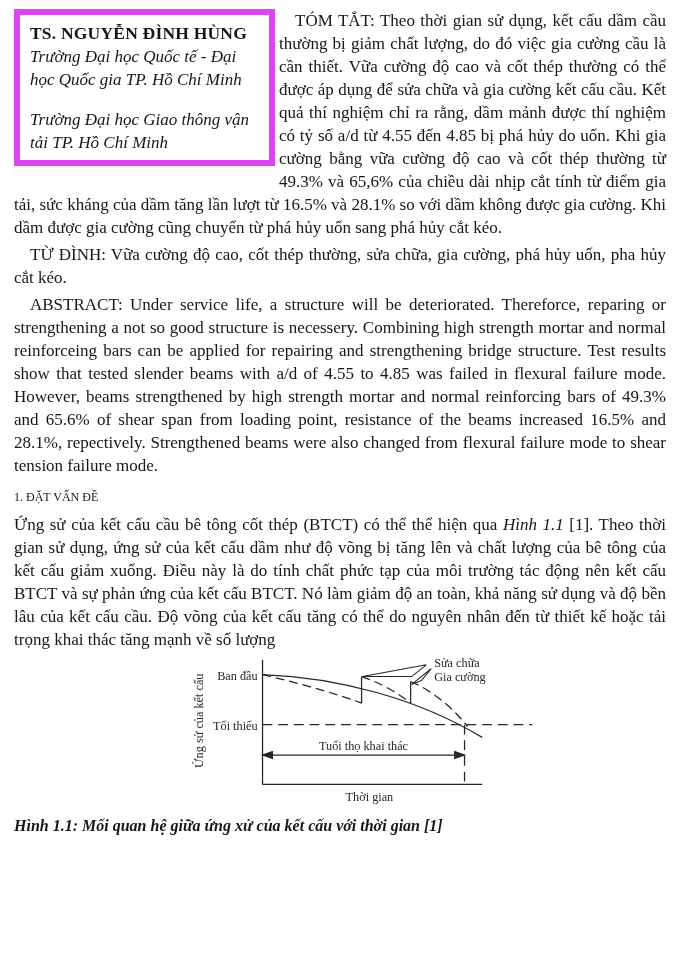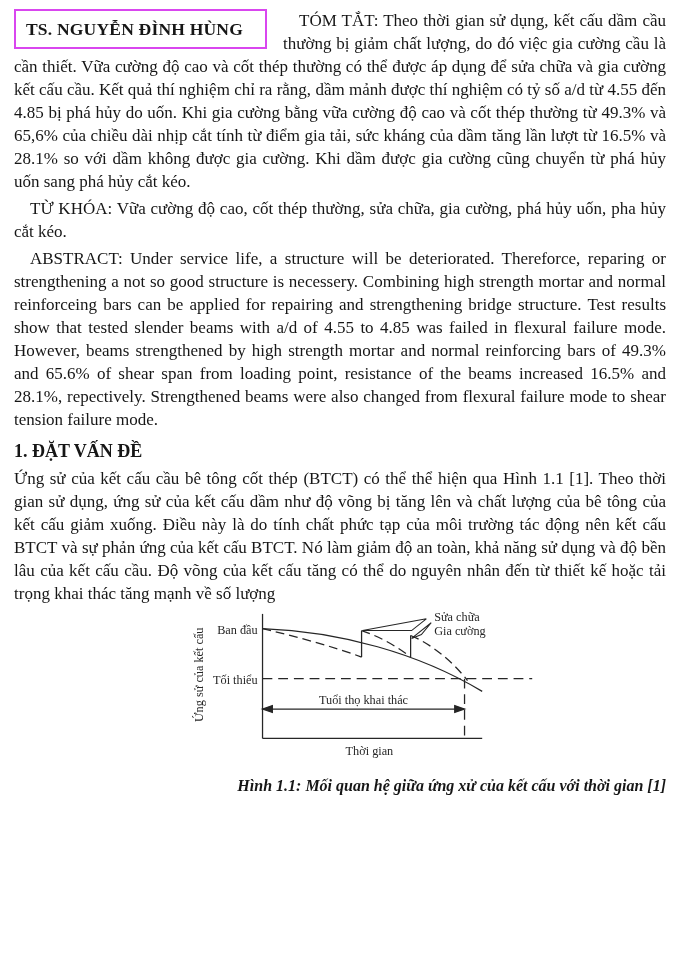--- a/index.html
+++ b/index.html
@@ -6,56 +6,58 @@
   body {
     width:680px; height:959px; overflow:hidden;
     font-family:"Liberation Serif", serif;
     font-size:17px; line-height:23px; color:#161616;
   }
   .page { padding:9px 14px 0 14px; }
 
   
   .author-box {
     float:left; width:229px;
-    border:2px solid #d946ef;
+    border:6px solid #d946ef;
     padding:7px 10px 6px 10px;
-    margin:0 16px 5px 0;
+    margin:0 4px 5px 0;
     line-height:23px;
   }
   .author-name { font-weight:bold; font-size:17.5px; letter-spacing:.2px; }
   .author-affil { font-style:italic; }
   .affil-gap { margin-bottom:17px; }
 
   p.para { margin:0 0 4px 0; text-align:justify; }
   p.indent { text-indent:16px; }
   .lead { font-weight:normal; }
 
-  h2.section { font-size:18px; font-weight:bold; margin:9px 0 4px 0; }
-  .fig-ref { }
+  h2.section { font-size:12px; font-weight:normal; margin:9px 0 4px 0; }
+  .fig-ref { font-style:italic; }
 
   .figure-block { clear:both; text-align:center; margin-top:1px; }
   .figure-block svg { display:block; margin:0 auto; }
   .fig-caption {
     font-weight:bold; font-style:italic; font-size:16px;
-    margin-top:13px; text-align:right;
+    margin-top:7px; text-align:left;
   }
   svg text { font-family:"Liberation Serif", serif; }
 </style>
 </head>
 <body>
 
 <div class="page">
 
   <div class="author-box">
     <div class="author-name">TS. NGUYỄN ĐÌNH HÙNG</div>
+    <div class="author-affil affil-gap">Trường Đại học Quốc tế - Đại học Quốc gia TP. Hồ Chí Minh</div>
+    <div class="author-affil">Trường Đại học Giao thông vận tải TP. Hồ Chí Minh</div>
   </div>
 
   <p class="para indent"><span class="lead">TÓM TẮT:</span><span> Theo thời gian sử dụng, kết cấu dầm cầu thường bị giảm chất lượng, do đó việc gia cường cầu là cần thiết. Vữa cường độ cao và cốt thép thường có thể được áp dụng để sửa chữa và gia cường kết cấu cầu. Kết quả thí nghiệm chỉ ra rằng, dầm mảnh được thí nghiệm có tỷ số a/d từ 4.55 đến 4.85 bị phá hủy do uốn. Khi gia cường bằng vữa cường độ cao và cốt thép thường từ 49.3% và 65,6% của chiều dài nhịp cắt tính từ điểm gia tải, sức kháng của dầm tăng lần lượt từ 16.5% và 28.1% so với dầm không được gia cường. Khi dầm được gia cường cũng chuyển từ phá hủy uốn sang phá hủy cắt kéo.</span></p>
 
-  <p class="para indent"><span class="lead">TỪ KHÓA:</span><span> Vữa cường độ cao, cốt thép thường, sửa chữa, gia cường, phá hủy uốn, pha hủy cắt kéo.</span></p>
+  <p class="para indent"><span class="lead">TỪ ĐÌNH:</span><span> Vữa cường độ cao, cốt thép thường, sửa chữa, gia cường, phá hủy uốn, pha hủy cắt kéo.</span></p>
 
   <p class="para indent"><span class="lead">ABSTRACT:</span><span> Under service life, a structure will be deteriorated. Thereforce, reparing or strengthening a not so good structure is necessery. Combining high strength mortar and normal reinforceing bars can be applied for repairing and strengthening bridge structure. Test results show that tested slender beams with a/d of 4.55 to 4.85 was failed in flexural failure mode. However, beams strengthened by high strength mortar and normal reinforcing bars of 49.3% and 65.6% of shear span from loading point, resistance of the beams increased 16.5% and 28.1%, repectively. Strengthened beams were also changed from flexural failure mode to shear tension failure mode.</span></p>
 
 
   <h2 class="section">1. ĐẶT VẤN ĐỀ</h2>
 
   <p class="para"><span>Ứng sử của kết cấu cầu bê tông cốt thép (BTCT) có thể thể hiện qua </span><span class="fig-ref">Hình 1.1</span><span> [1]. Theo thời gian sử dụng, ứng sử của kết cấu dầm như độ võng bị tăng lên và chất lượng của bê tông của kết cấu giảm xuống. Điều này là do tính chất phức tạp của môi trường tác động nên kết cấu BTCT và sự phản ứng của kết cấu BTCT. Nó làm giảm độ an toàn, khả năng sử dụng và độ bền lâu của kết cấu cầu. Độ võng của kết cấu tăng có thể do nguyên nhân đến từ thiết kế hoặc tải trọng khai thác tăng mạnh về số lượng</span></p>
 
   <div class="figure-block">
     <svg width="430" height="152" viewBox="0 0 420 155" aria-hidden="false">

